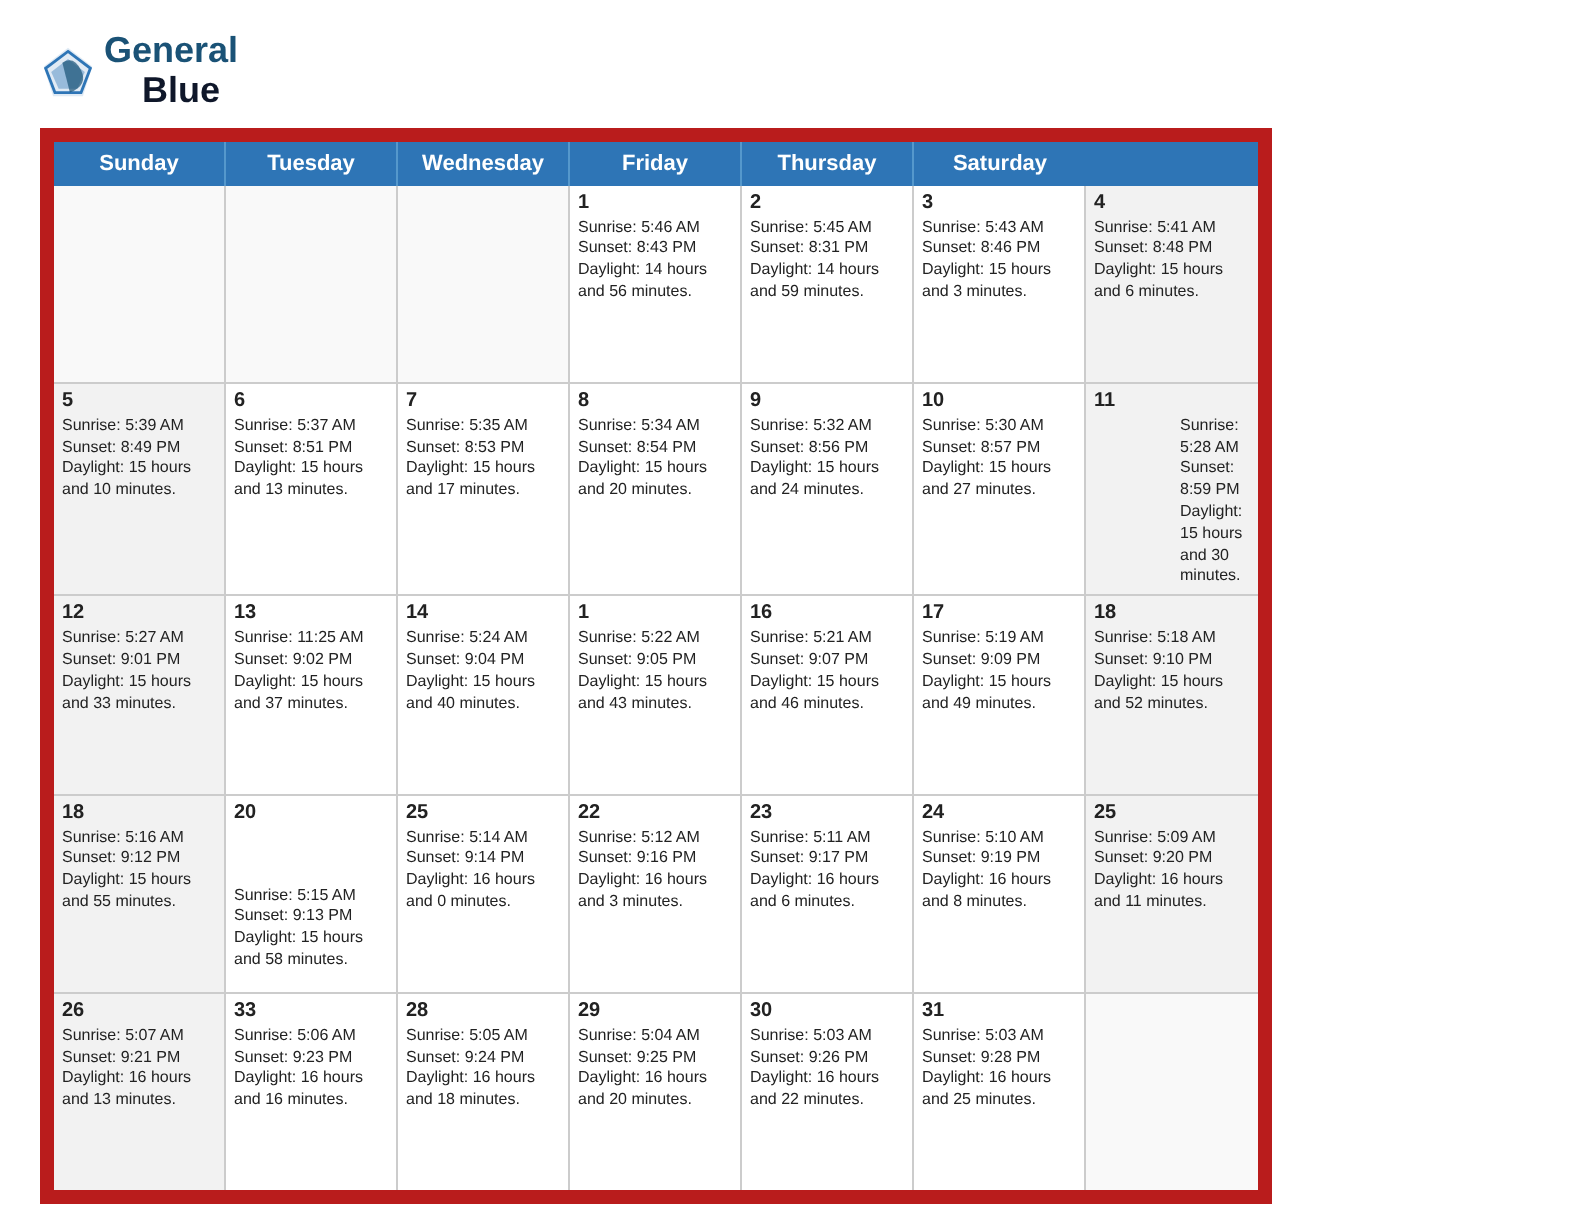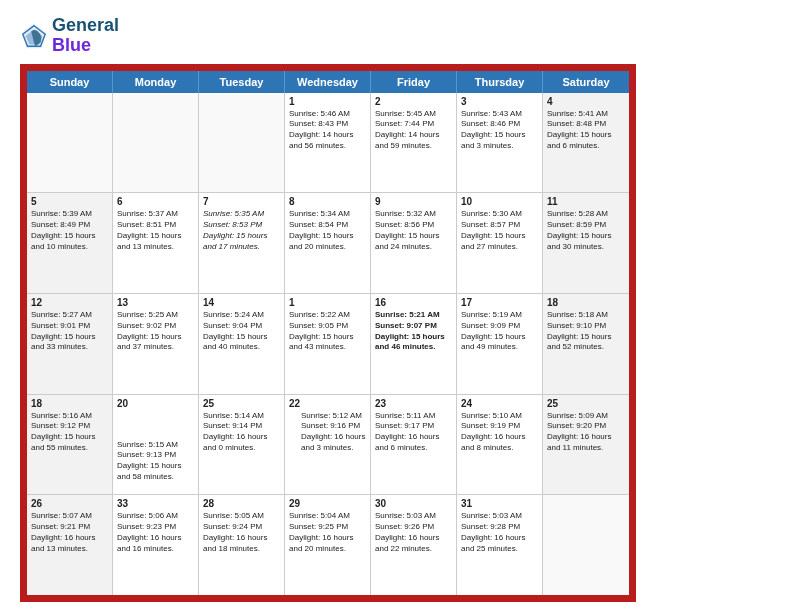--- a/index.html
+++ b/index.html
@@ -27,21 +27,22 @@
       display: flex;
       align-items: center;
     }
     .logo-text {
       font-size: 18px;
       font-weight: bold;
       color: #1a5276;
       line-height: 1.1;
     }
     .logo-text span {
-      color: #6d28d9;
+      color: #0f172a;
+      margin-left: 19px;
     }
     .logo-icon {
       width: 28px;
       height: 28px;
       margin-right: 4px;
     }
     .title-block {
       text-align: right;
     }
     .main-title {
@@ -128,21 +129,20 @@
     </div>
     <div class="title-block">
       <div class="main-title"></div>
       <div class="subtitle"></div>
     </div>
   </div>
 
   <div class="calendar">
     <div class="cal-header-row">
     <div class="cal-header-cell">Sunday</div>
-        <div class="cal-header-cell">Monday</div>
         <div class="cal-header-cell">Tuesday</div>
         <div class="cal-header-cell">Wednesday</div>
         <div class="cal-header-cell">Friday</div>
         <div class="cal-header-cell">Thursday</div>
         <div class="cal-header-cell">Saturday</div>
       </div>
     <div class="cal-body">
     <div class="cal-row">
           <div class="cal-cell empty"></div>
           <div class="cal-cell empty"></div>
@@ -150,21 +150,21 @@
           <div class="cal-cell">
             <span class="day-num">1</span>
             <div class="cell-info" style="white-space: pre-line;">Sunrise: 5:46 AM
 Sunset: 8:43 PM
 Daylight: 14 hours
 and 56 minutes.</div>
           </div>
           <div class="cal-cell">
             <span class="day-num">2</span>
             <div class="cell-info" style="white-space: pre-line;">Sunrise: 5:45 AM
-Sunset: 7:44 PM
+Sunset: 8:31 PM
 Daylight: 14 hours
 and 59 minutes.</div>
           </div>
           <div class="cal-cell">
             <span class="day-num">3</span>
             <div class="cell-info" style="white-space: pre-line;">Sunrise: 5:43 AM
 Sunset: 8:46 PM
 Daylight: 15 hours
 and 3 minutes.</div>
           </div>
@@ -186,21 +186,21 @@
           </div>
           <div class="cal-cell">
             <span class="day-num">6</span>
             <div class="cell-info" style="white-space: pre-line;">Sunrise: 5:37 AM
 Sunset: 8:51 PM
 Daylight: 15 hours
 and 13 minutes.</div>
           </div>
           <div class="cal-cell">
             <span class="day-num">7</span>
-            <div class="cell-info" style="white-space: pre-line; font-style: italic;">Sunrise: 5:35 AM
+            <div class="cell-info" style="white-space: pre-line;">Sunrise: 5:35 AM
 Sunset: 8:53 PM
 Daylight: 15 hours
 and 17 minutes.</div>
           </div>
           <div class="cal-cell">
             <span class="day-num">8</span>
             <div class="cell-info" style="white-space: pre-line;">Sunrise: 5:34 AM
 Sunset: 8:54 PM
 Daylight: 15 hours
 and 20 minutes.</div>
@@ -214,58 +214,58 @@
           </div>
           <div class="cal-cell">
             <span class="day-num">10</span>
             <div class="cell-info" style="white-space: pre-line;">Sunrise: 5:30 AM
 Sunset: 8:57 PM
 Daylight: 15 hours
 and 27 minutes.</div>
           </div>
           <div class="cal-cell shaded">
             <span class="day-num">11</span>
-            <div class="cell-info" style="white-space: pre-line;">Sunrise: 5:28 AM
+            <div class="cell-info" style="white-space: pre-line; margin-left: 43px;">Sunrise: 5:28 AM
 Sunset: 8:59 PM
 Daylight: 15 hours
 and 30 minutes.</div>
           </div>
         </div>
         <div class="cal-row">
           <div class="cal-cell shaded">
             <span class="day-num">12</span>
             <div class="cell-info" style="white-space: pre-line;">Sunrise: 5:27 AM
 Sunset: 9:01 PM
 Daylight: 15 hours
 and 33 minutes.</div>
           </div>
           <div class="cal-cell">
             <span class="day-num">13</span>
-            <div class="cell-info" style="white-space: pre-line;">Sunrise: 5:25 AM
+            <div class="cell-info" style="white-space: pre-line;">Sunrise: 11:25 AM
 Sunset: 9:02 PM
 Daylight: 15 hours
 and 37 minutes.</div>
           </div>
           <div class="cal-cell">
             <span class="day-num">14</span>
             <div class="cell-info" style="white-space: pre-line;">Sunrise: 5:24 AM
 Sunset: 9:04 PM
 Daylight: 15 hours
 and 40 minutes.</div>
           </div>
           <div class="cal-cell">
             <span class="day-num">1</span>
             <div class="cell-info" style="white-space: pre-line;">Sunrise: 5:22 AM
 Sunset: 9:05 PM
 Daylight: 15 hours
 and 43 minutes.</div>
           </div>
           <div class="cal-cell">
             <span class="day-num">16</span>
-            <div class="cell-info" style="white-space: pre-line; font-weight: bold;">Sunrise: 5:21 AM
+            <div class="cell-info" style="white-space: pre-line;">Sunrise: 5:21 AM
 Sunset: 9:07 PM
 Daylight: 15 hours
 and 46 minutes.</div>
           </div>
           <div class="cal-cell">
             <span class="day-num">17</span>
             <div class="cell-info" style="white-space: pre-line;">Sunrise: 5:19 AM
 Sunset: 9:09 PM
 Daylight: 15 hours
 and 49 minutes.</div>
@@ -295,21 +295,21 @@
           </div>
           <div class="cal-cell">
             <span class="day-num">25</span>
             <div class="cell-info" style="white-space: pre-line;">Sunrise: 5:14 AM
 Sunset: 9:14 PM
 Daylight: 16 hours
 and 0 minutes.</div>
           </div>
           <div class="cal-cell">
             <span class="day-num">22</span>
-            <div class="cell-info" style="white-space: pre-line; margin-left: 12px;">Sunrise: 5:12 AM
+            <div class="cell-info" style="white-space: pre-line;">Sunrise: 5:12 AM
 Sunset: 9:16 PM
 Daylight: 16 hours
 and 3 minutes.</div>
           </div>
           <div class="cal-cell">
             <span class="day-num">23</span>
             <div class="cell-info" style="white-space: pre-line;">Sunrise: 5:11 AM
 Sunset: 9:17 PM
 Daylight: 16 hours
 and 6 minutes.</div>

